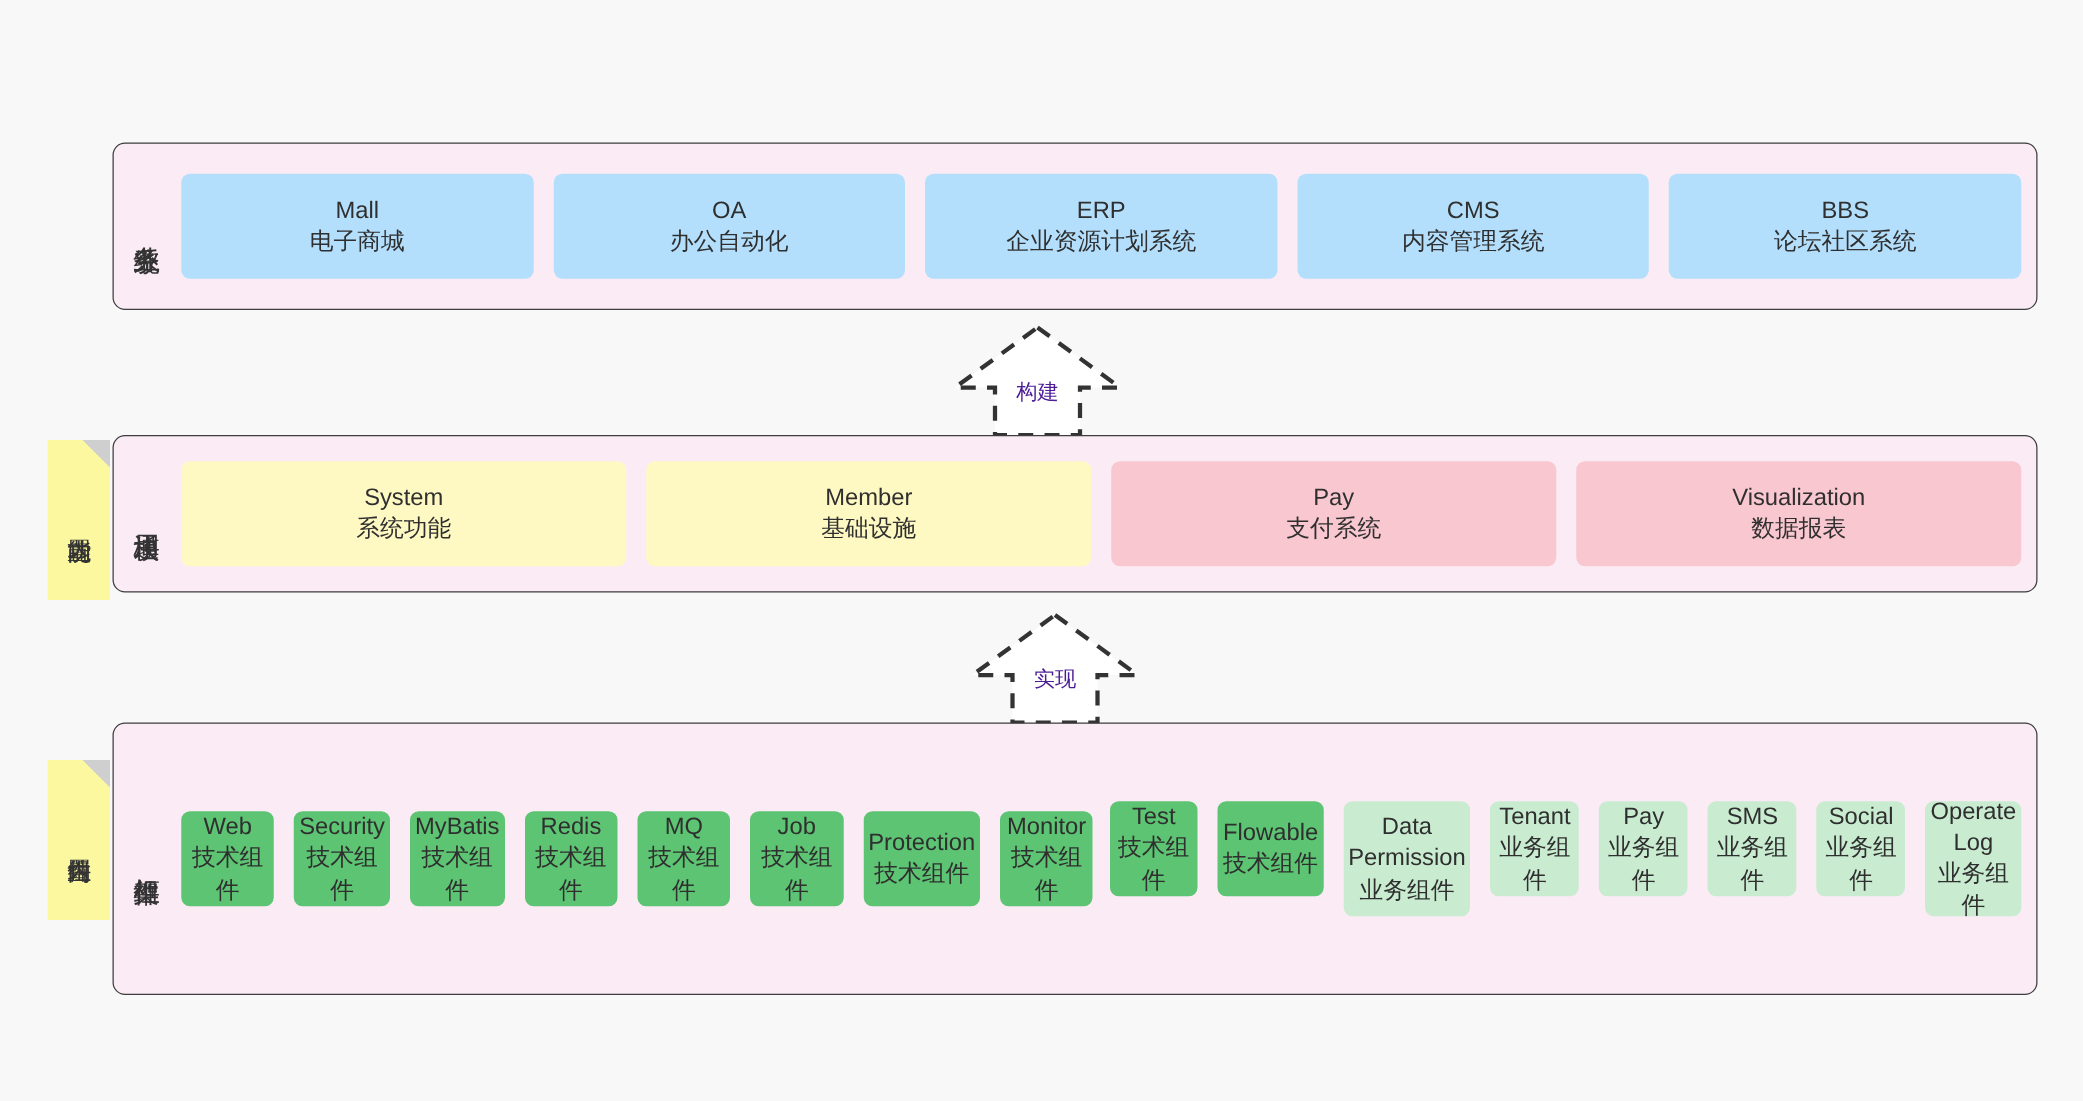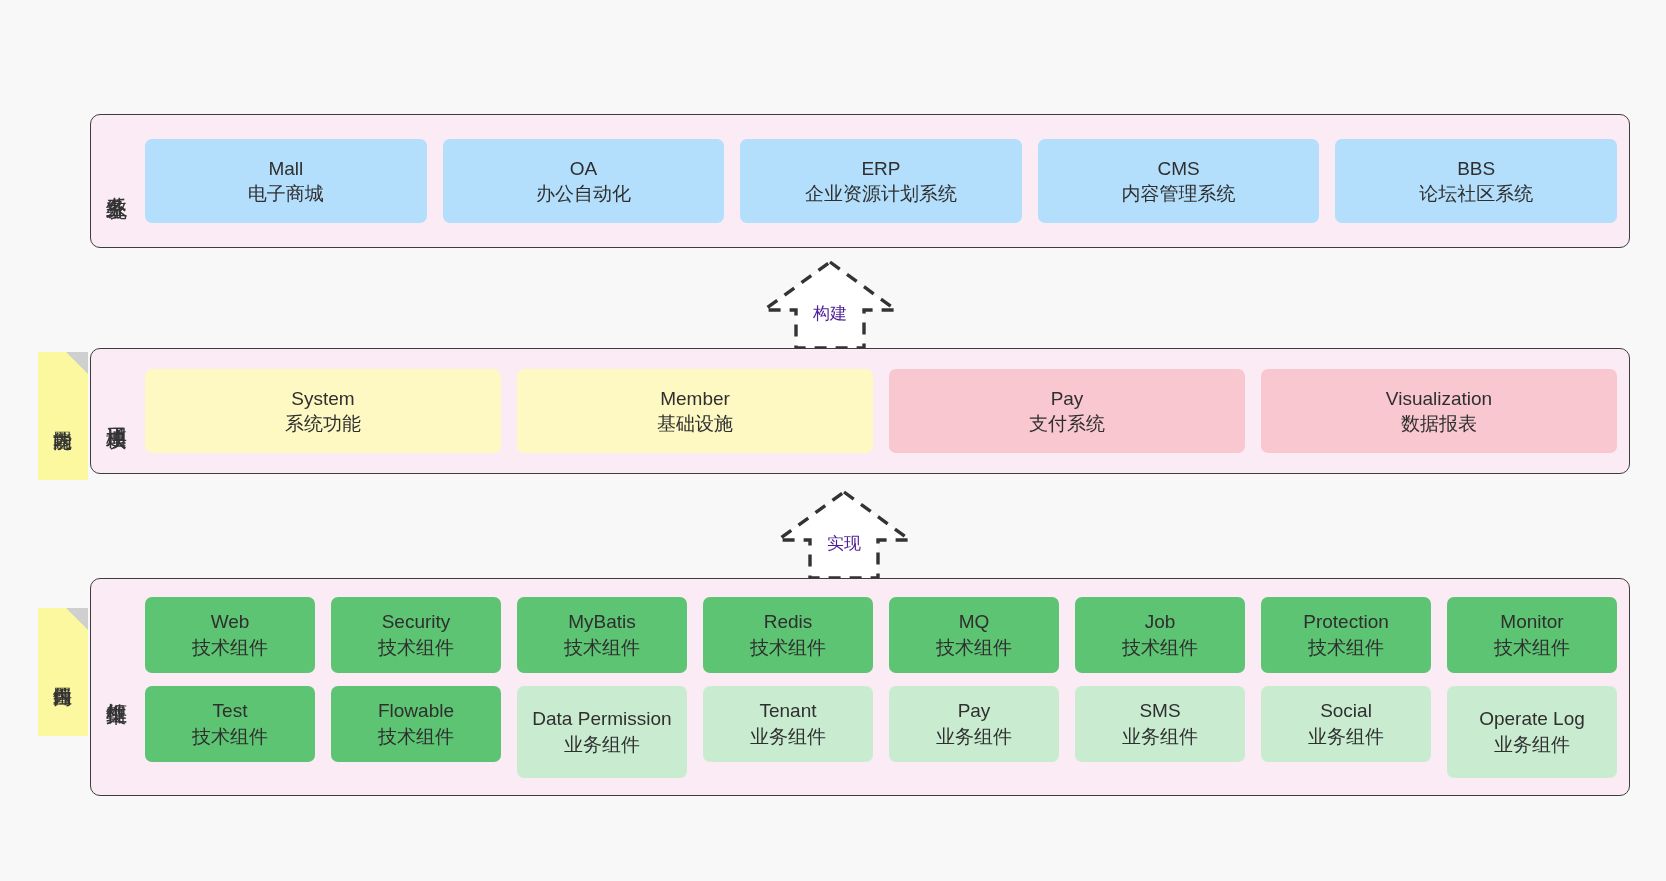--- a/index.html
+++ b/index.html
@@ -51,21 +51,21 @@
 
   .band-body {
     flex: 1 1 auto;
     display: flex;
     align-items: center;
     padding: 0 12px 0 4px;
     box-sizing: border-box;
   }
 
   .band-body.two-rows {
-    flex-direction: column;
+    flex-direction: row;
     justify-content: center;
     gap: 13px;
     padding: 14px 12px 14px 4px;
   }
 
   .row {
     display: flex;
     width: 100%;
     gap: 16px;
     align-items: flex-start;

